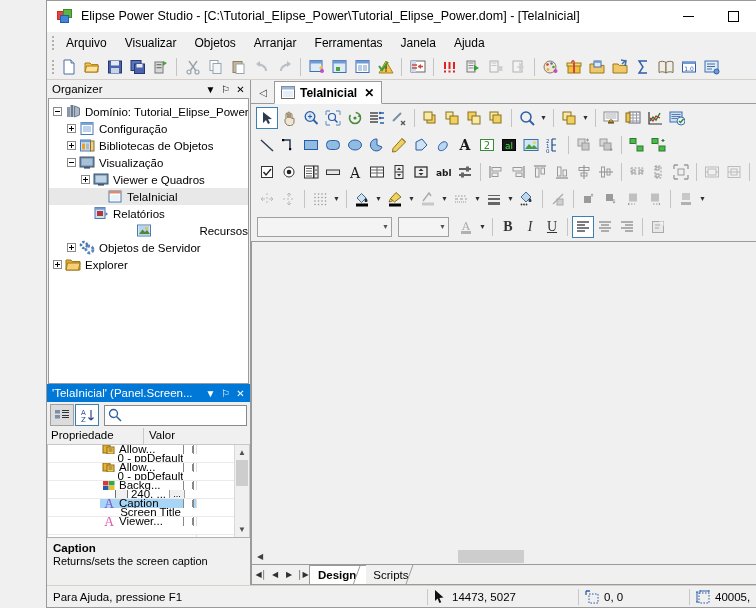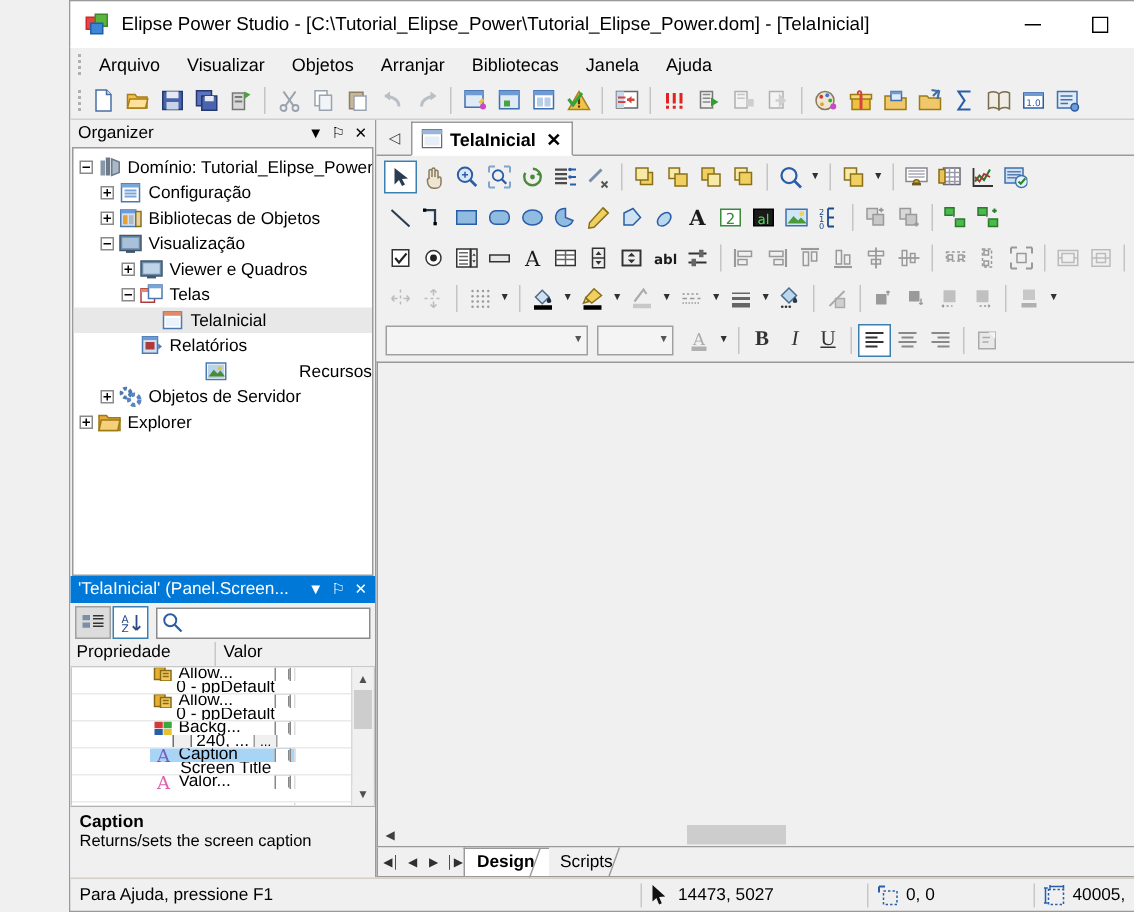--- a/index.html
+++ b/index.html
@@ -425,21 +425,21 @@
     <div class="grip">
         <i></i>
         <i></i>
         <i></i>
         <i></i>
       </div>
     <div class="menu-item">Arquivo</div>
     <div class="menu-item">Visualizar</div>
     <div class="menu-item">Objetos</div>
     <div class="menu-item">Arranjar</div>
-    <div class="menu-item">Bibliotecas</div>
+    <div class="menu-item">Ferramentas</div>
     <div class="menu-item">Janela</div>
     <div class="menu-item">Ajuda</div>
   </div>
 
   <div class="maintoolbar">
     <div class="grip">
         <i></i>
         <i></i>
         <i></i>
         <i></i>
@@ -718,32 +718,20 @@
             <div class="trow" style="padding-left: 32px;">
               <span class="expander plus"></span>
               <span class="ticon">
                 <svg width="16" height="15" viewBox="0 0 16 15">
                   <rect x="1" y="2" width="14" height="10" fill="#6b8aa8" stroke="#40576e"></rect>
                   <rect x="2.5" y="3.5" width="11" height="7" fill="#c0d4e8"></rect>
                   <rect x="5" y="12" width="6" height="1.6" fill="#40576e"></rect>
                 </svg>
               </span>
               <span>Viewer e Quadros</span>
-            </div>
-            <div class="trow" style="padding-left: 32px;">
-              <span class="expander minus"></span>
-              <span class="ticon">
-                <svg width="16" height="15" viewBox="0 0 16 15">
-                  <rect x="1" y="3.5" width="9" height="9" fill="#fff" stroke="#b03a3a"></rect>
-                  <rect x="1" y="3.5" width="9" height="2.2" fill="#e08a6a"></rect>
-                  <rect x="6" y="1" width="9" height="9" fill="#fff" stroke="#4a7ab0"></rect>
-                  <rect x="6" y="1" width="9" height="2.2" fill="#7aa5d8"></rect>
-                </svg>
-              </span>
-              <span>Telas</span>
             </div>
             <div class="trow selected" style="padding-left: 46px;">
               <span class="expander none"></span>
               <span class="ticon">
                 <svg width="16" height="15" viewBox="0 0 16 15">
                   <rect x="2" y="2" width="12" height="11" fill="#fff" stroke="#4a7ab0"></rect>
                   <rect x="2" y="2" width="12" height="2.5" fill="#e08a6a"></rect>
                   <rect x="3.5" y="6" width="9" height="5.5" fill="#eaf2fb"></rect>
                 </svg>
               </span>
@@ -899,21 +887,21 @@
                   <span>Screen Title</span>
                 </div>
               </div>
               <div class="grow">
                 <div class="gname">
                   <span class="pi">
                     <svg width="14" height="13" viewBox="0 0 14 13">
                       <text x="7" y="11" font-size="12" text-anchor="middle" fill="#e060b0" font-family="DejaVu Serif">A</text>
                     </svg>
                   </span>
-                  <span class="plabel">Valor...</span>
+                  <span class="plabel">Viewer...</span>
                   <span class="pbind"></span>
                 </div>
                 <div class="gval">
                   <span></span>
                 </div>
               </div>
               <div class="grow">
                 <div class="gname"></div>
                 <div class="gval"></div>
               </div>

